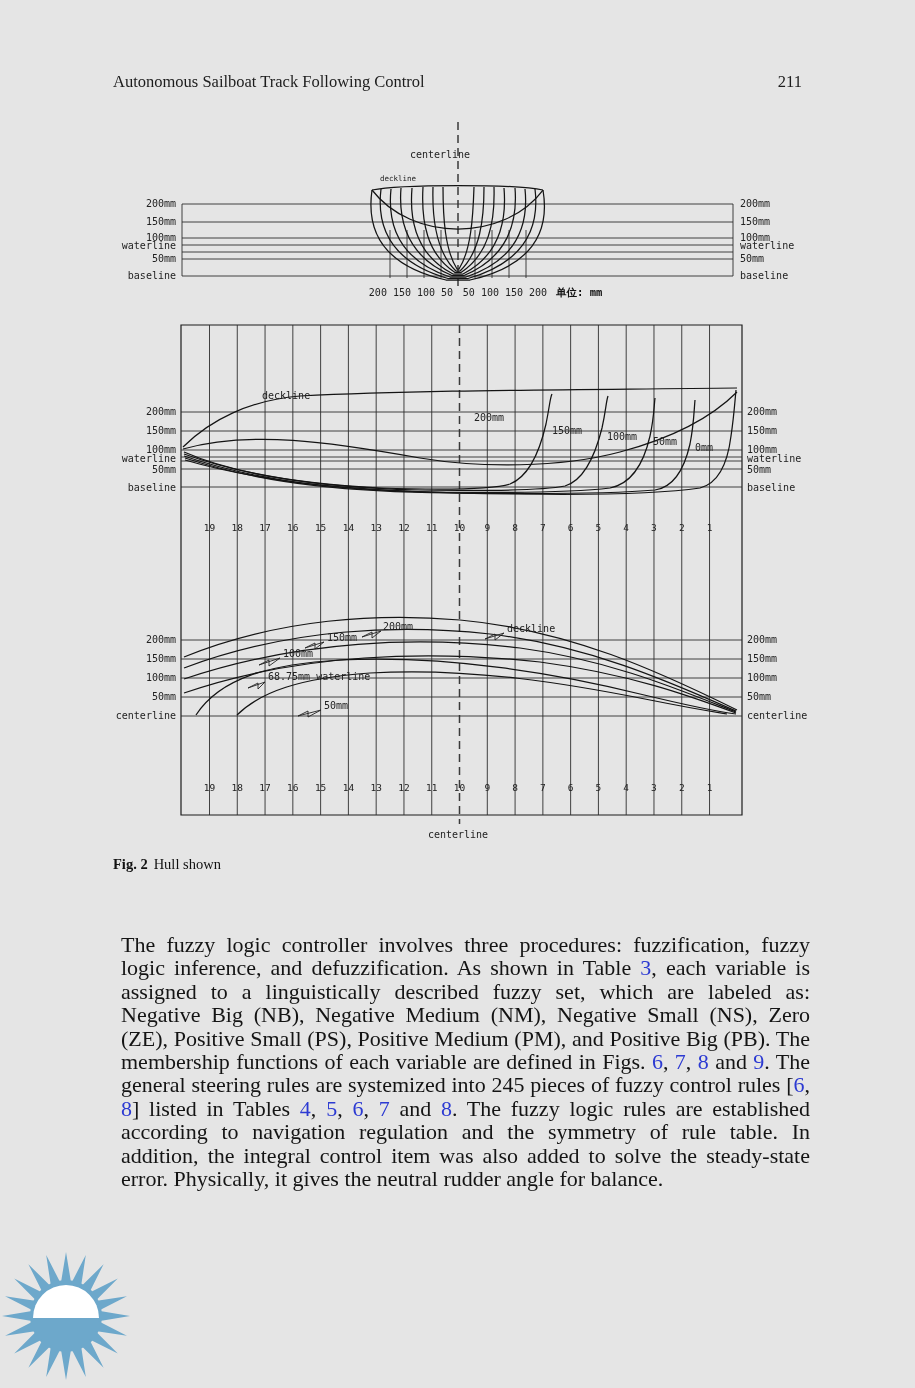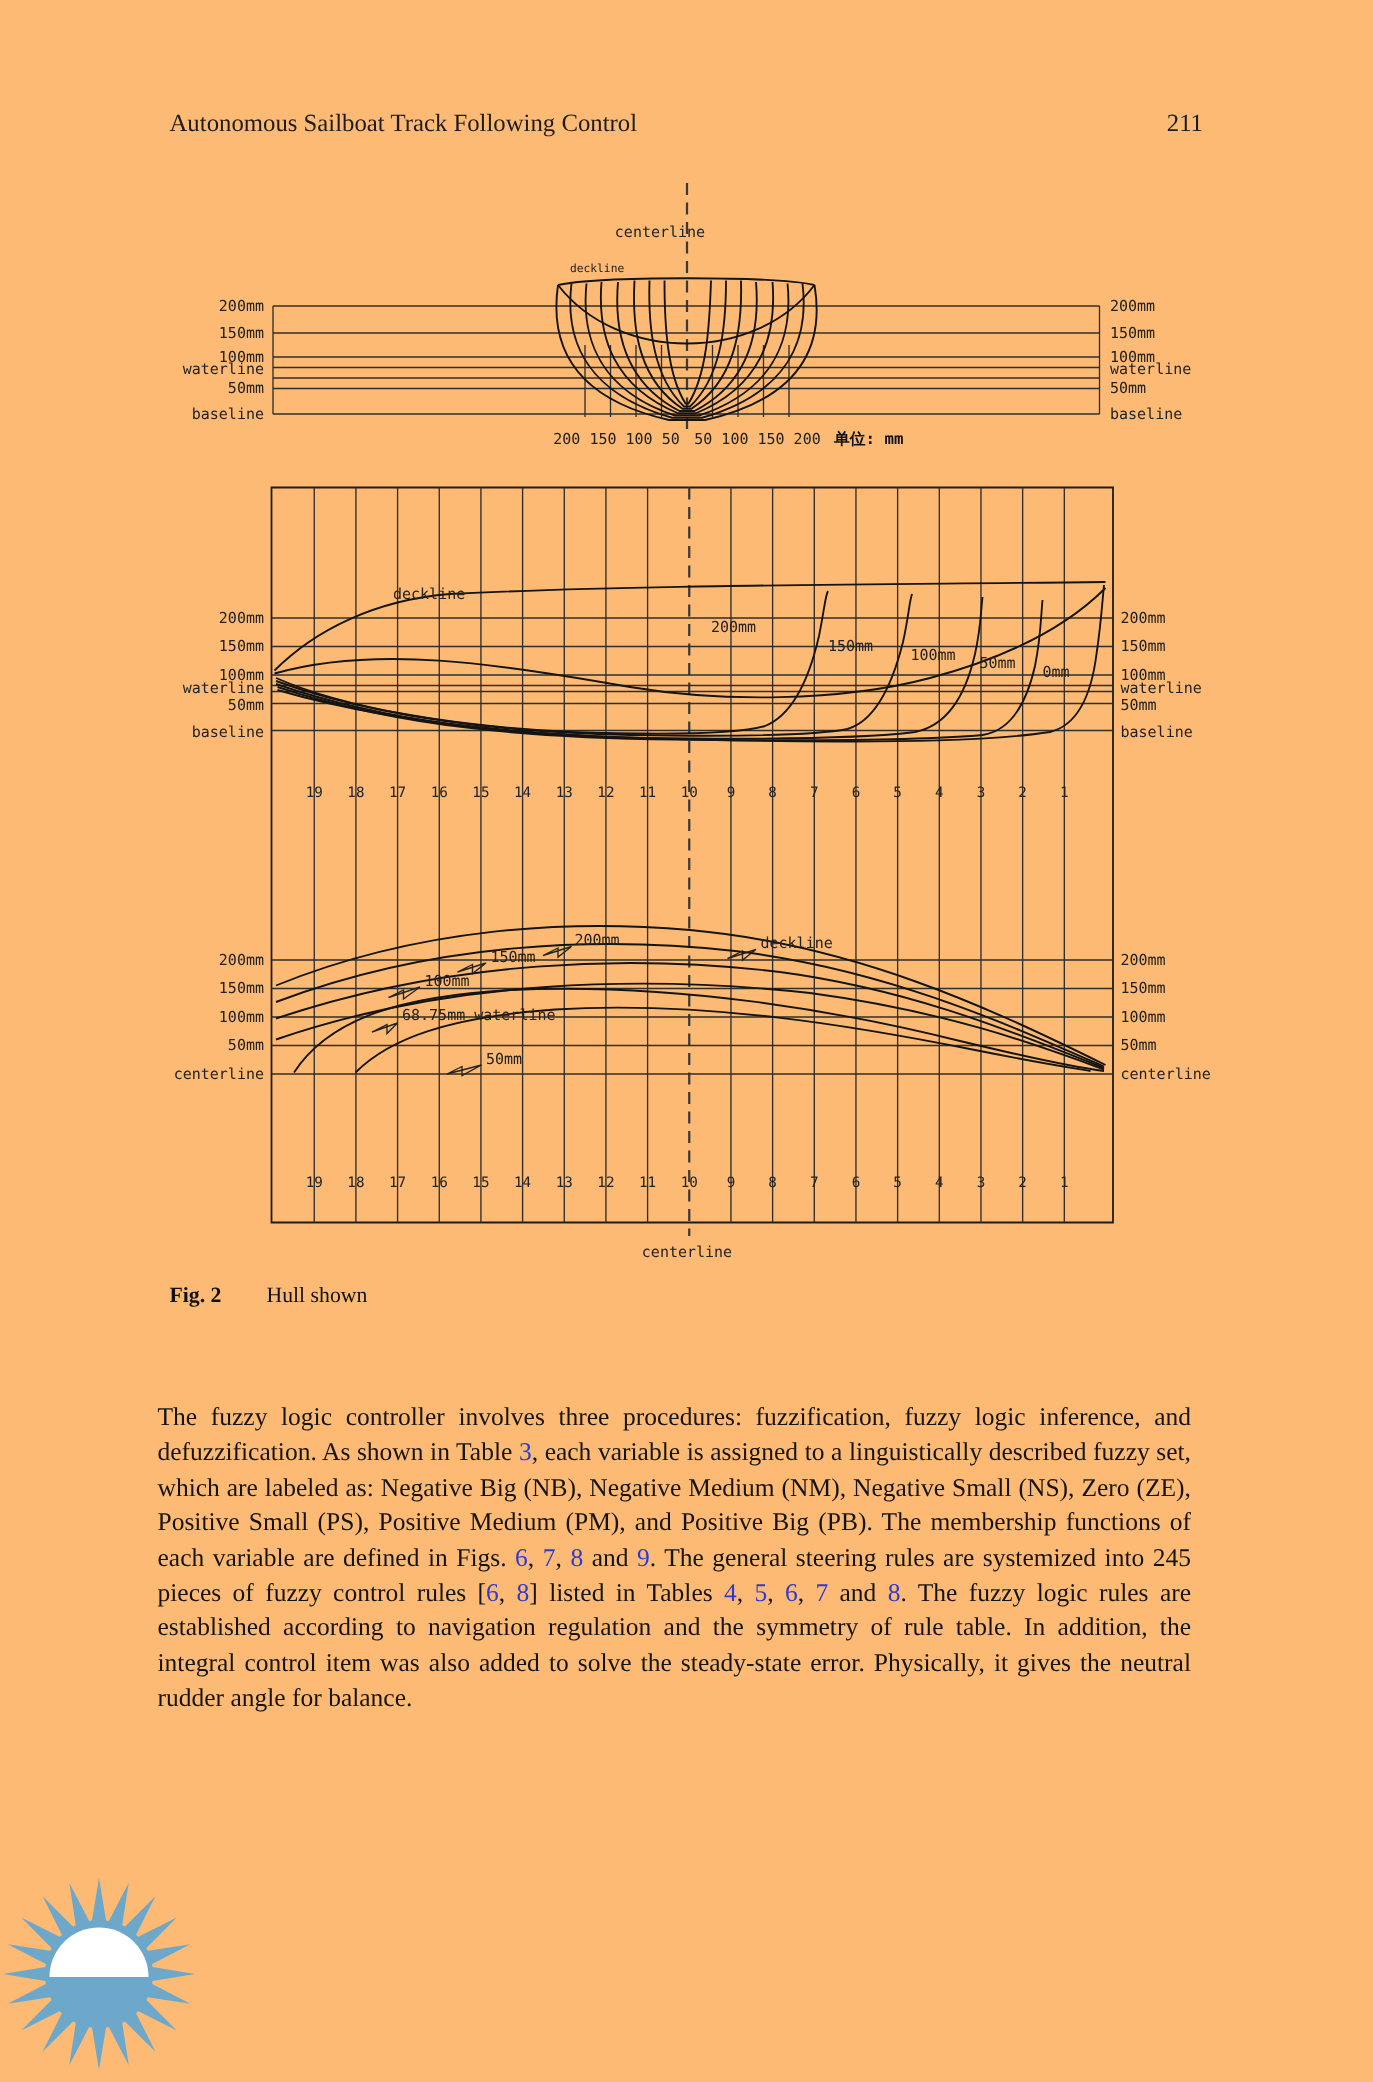--- a/index.html
+++ b/index.html
@@ -1,37 +1,37 @@
 <!DOCTYPE html>
 <html><head>
 <meta charset="utf-8">
 <style>
   html,body{margin:0;padding:0;background:#888;}
-  #page{position:relative;width:915px;height:1388px;background:#fdba74;overflow:hidden;
+  #page{position:relative;width:915px;height:1388px;background:#e5e5e5;overflow:hidden;
         font-family:"Liberation Serif",serif;color:#151515;}
   
   .hdr{position:absolute;top:72px;left:113px;width:689px;display:flex;justify-content:space-between;
        font-size:16.5px;color:#1c1c1c;}
   
   #fig{position:absolute;left:100px;top:115px;width:710px;height:735px;}
   #fig line,#fig path,#fig rect{vector-effect:non-scaling-stroke;}
   .cad{font-family:"DejaVu Sans Mono",monospace;font-size:10px;fill:#222;}
   .cad-sm{font-family:"DejaVu Sans Mono",monospace;font-size:7.5px;fill:#222;}
   .cad-st{font-family:"DejaVu Sans Mono",monospace;font-size:9.5px;fill:#222;}
   .cad-unit{font-family:"DejaVu Sans Mono",monospace;font-size:10.5px;font-weight:bold;fill:#111;}
   .grid{stroke:#2e2e2e;stroke-width:0.9;fill:none;}
   .frame{stroke:#1c1c1c;stroke-width:1.2;fill:none;}
   .hull{stroke:#141414;stroke-width:1.25;fill:none;}
   .dash{stroke:#3a3a3a;stroke-width:1.5;fill:none;stroke-dasharray:8 5;}
   .leader{stroke:#222;stroke-width:0.9;fill:none;}
   
   .caption{position:absolute;left:113px;top:856px;font-size:14.5px;color:#111;}
-  .caption .fg{font-weight:bold;margin-right:30px;}
-  
-  .para{position:absolute;left:105px;top:933px;width:689px;font-size:17px;line-height:23.4px;
+  .caption .fg{font-weight:bold;margin-right:6px;}
+  
+  .para{position:absolute;left:121px;top:933px;width:689px;font-size:22px;line-height:23.4px;
         text-align:justify;color:#141414;}
   .para .ref{cursor:pointer;}
   
   .wm{position:absolute;left:0;top:1248px;width:915px;height:140px;}
   #sun{position:absolute;left:2px;top:0px;}
 </style>
 </head>
 <body>
 
 <div id="page">

